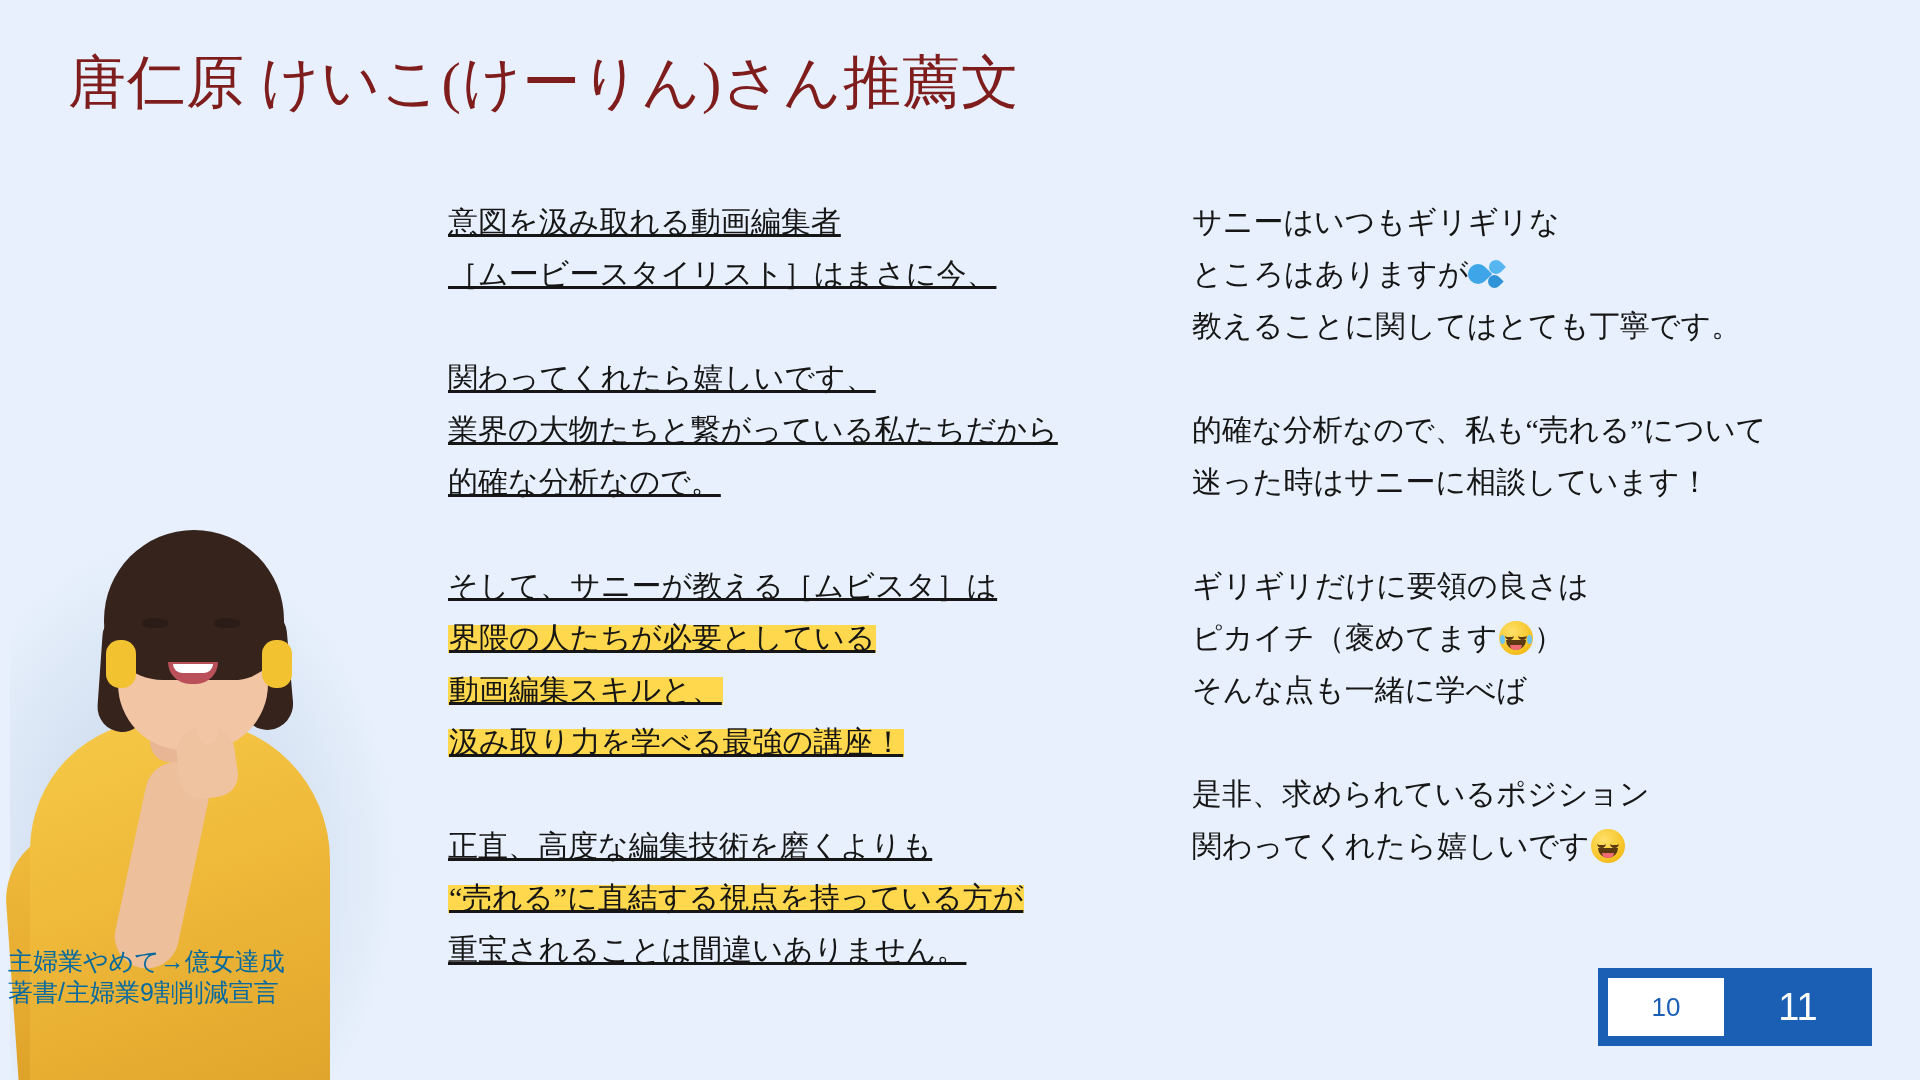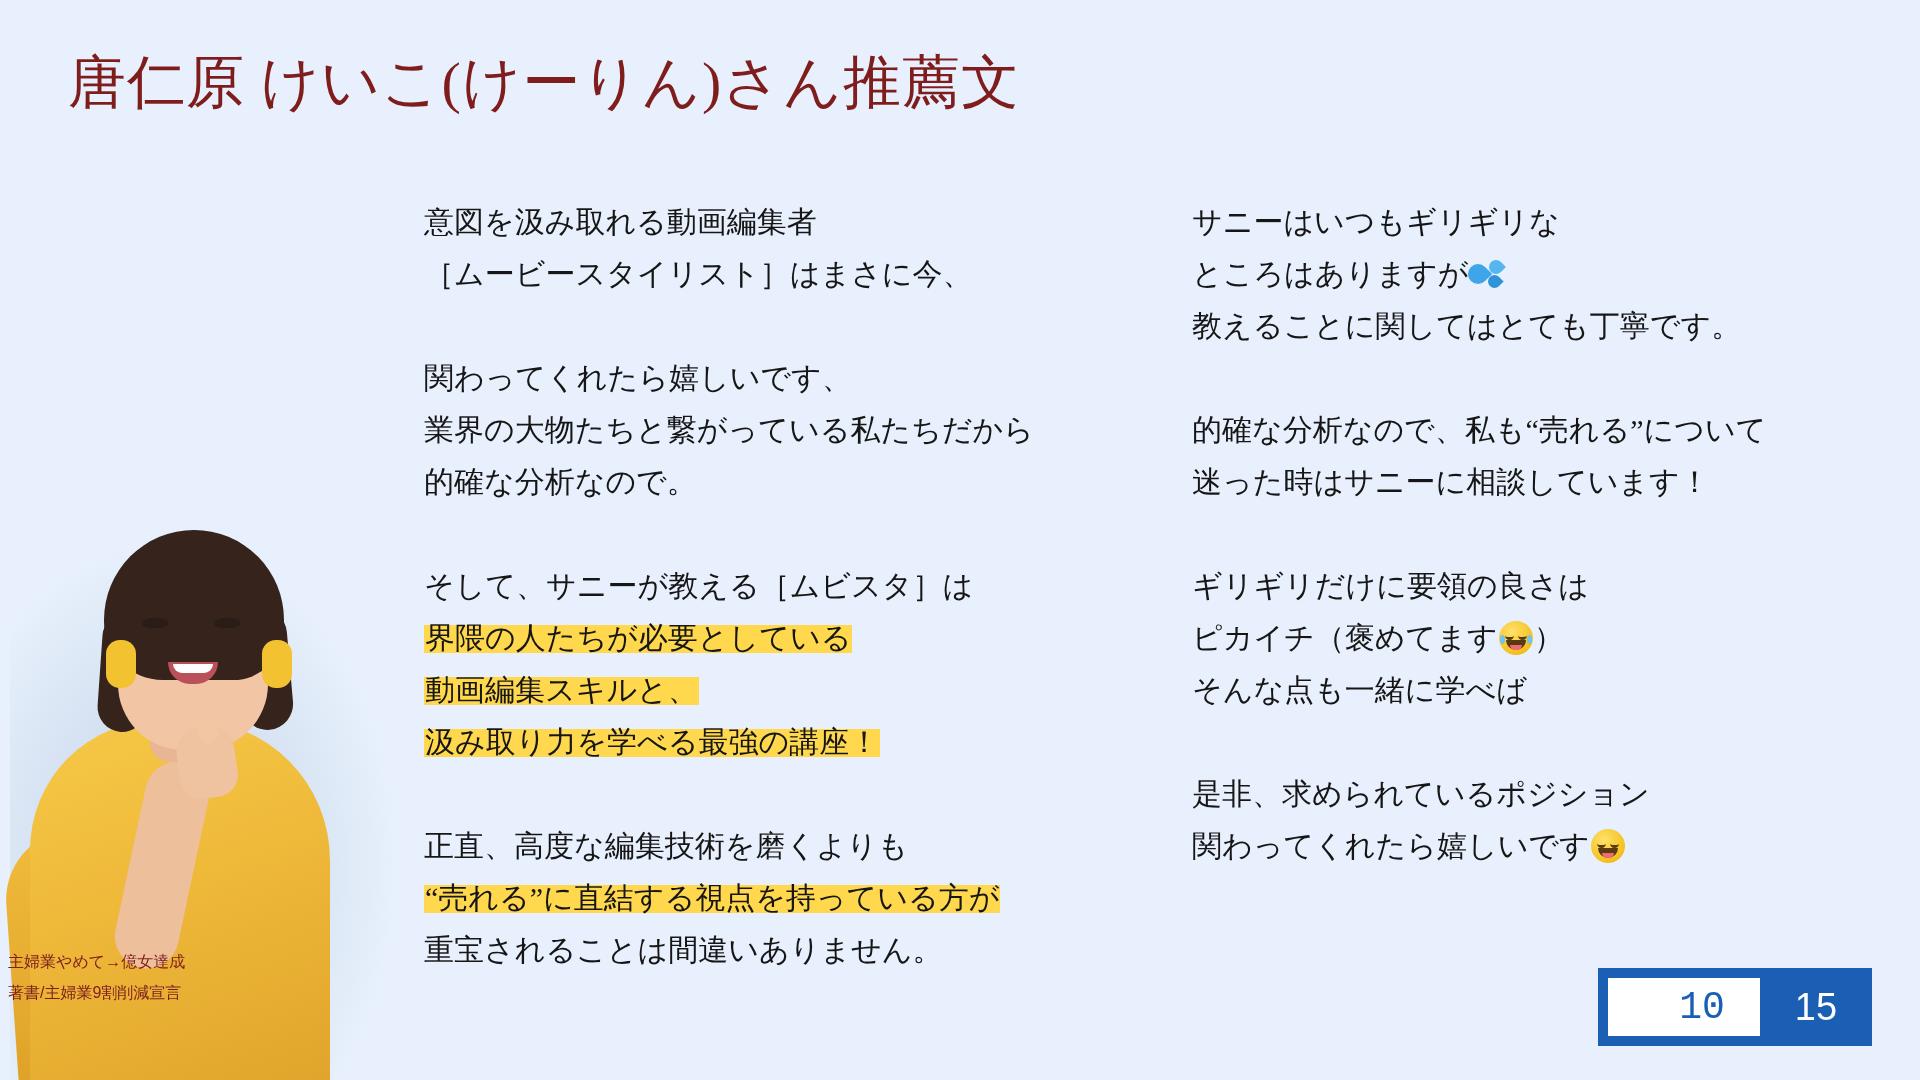--- a/index.html
+++ b/index.html
@@ -39,23 +39,24 @@
 
   
   .column {
     position: absolute;
     font-size: 30px;
     line-height: 52px;
     color: #161616;
     white-space: nowrap;
   }
   #col-left {
-    left: 424px;
+    left: 448px;
     top: 196px;
     width: 740px;
+    text-decoration: underline;
   }
   #col-right {
     left: 1192px;
     top: 196px;
     width: 700px;
   }
 
   .para { margin: 0 0 52px 0; }
   .para:last-child { margin-bottom: 0; }
   .line { display: block; height: 52px; }
@@ -241,23 +242,23 @@
     width: 20px; height: 60px;
     background: #f2c6a4; border-radius: 12px;
     transform: rotate(-6deg);
   }
 
   
   #photo-caption {
     position: absolute;
     left: 8px;
     bottom: 72px;
-    font-size: 16px;
+    font-size: 25px;
     line-height: 31px;
-    color: #7f1d1d;
+    color: #0369a1;
     font-family: "Liberation Sans", sans-serif;
     white-space: nowrap;
   }
 
   
   #pager {
     position: absolute;
     right: 48px;
     bottom: 34px;
     width: 274px;
@@ -268,23 +269,22 @@
   }
   #pager .cur {
     width: 116px;
     height: 58px;
     margin-left: 10px;
     background: #ffffff;
     color: #1b5fb4;
     display: flex;
     align-items: center;
     justify-content: center;
-    font-size: 38px;
-    font-family: Liberation Mono, monospace;
-    padding-left: 36px;
+    font-size: 26px;
+    font-family: Liberation Sans, sans-serif;
   }
   #pager .total {
     flex: 1;
     color: #ffffff;
     display: flex;
     align-items: center;
     justify-content: center;
     font-size: 38px;
     font-family: "Liberation Sans", sans-serif;
   }
@@ -369,16 +369,16 @@
     <div class="finger"></div>
   </div>
 
   <div id="photo-caption">
     <div>主婦業やめて→億女達成</div>
     <div>著書/主婦業9割削減宣言</div>
   </div>
 
   <div id="pager">
     <div class="cur">10</div>
-    <div class="total">15</div>
+    <div class="total">11</div>
   </div>
 
 </div>
 
 </body></html>

